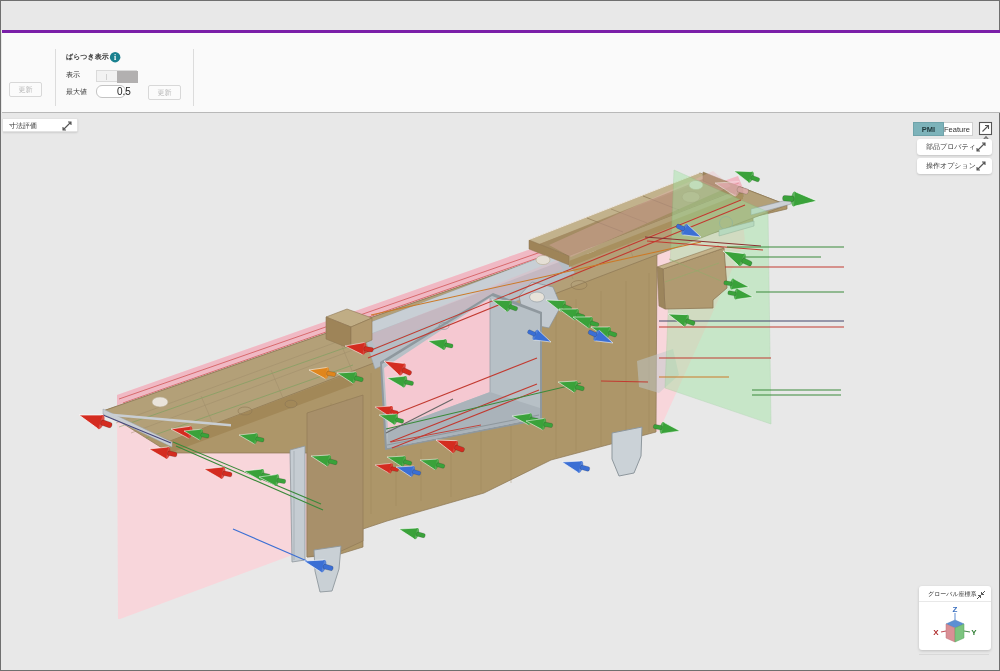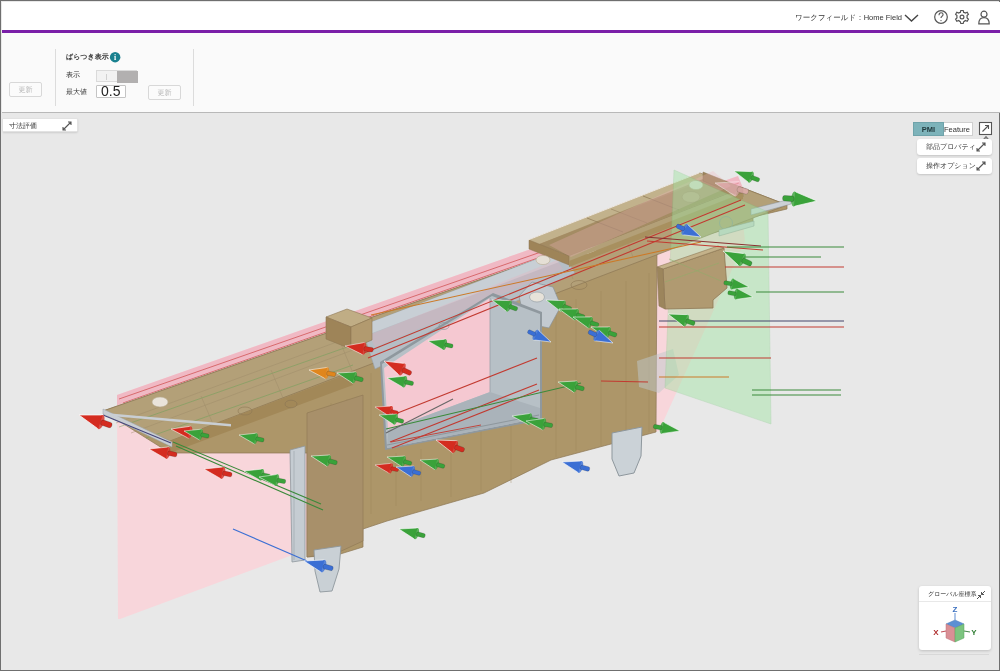--- a/index.html
+++ b/index.html
@@ -18,53 +18,36 @@
 #seg .feat { position:absolute; left:31px; top:0; width:29px; height:14px; background:#fff; color:#333; line-height:14px; border:1px solid #cfcfcf; border-left:none;}
 .rpanel { position:absolute; left:916px; width:75px; height:16px; background:#fff; border-radius:3px; box-shadow:0 1px 2px rgba(0,0,0,0.15); font-size:7px; color:#333; line-height:16px; padding-left:9px; z-index:30; white-space:nowrap;}
 #gwidget { position:absolute; left:918px; top:585px; width:72px; height:64px; background:#fff; border-radius:3px; box-shadow:0 1px 3px rgba(0,0,0,0.18); z-index:30; }
 #gwidget .hd { font-size:6px; color:#333; padding:4px 0 0 9px; white-space:nowrap; }
 #gwidget .dv { position:absolute; left:0; top:15px; width:72px; height:1px; background:#e8e8e8; }
 svg { position:absolute; }
 </style>
 </head>
 <body>
 <div id="page">
-  <div id="topbar">
-    <span class="wf">ワークフィールド：Home Field</span>
-    <svg width="200" height="28" style="right:0;top:0" viewBox="0 0 200 28">
-      <path d="M105 13 l6.5 6 l6.5 -6" stroke="#444" stroke-width="1.4" fill="none"></path>
-      <circle cx="141" cy="15" r="6.3" stroke="#555" stroke-width="1.2" fill="none"></circle>
-      <path d="M139 13.2 q0 -2.4 2.1 -2.4 q2 0 2 1.8 q0 1.2 -1.3 1.9 q-0.8 0.4 -0.8 1.5" stroke="#555" stroke-width="1.1" fill="none"></path>
-      <circle cx="141" cy="18.6" r="0.7" fill="#555"></circle>
-      <g transform="translate(162,15)">
-        <path d="M-1.2 -6.5 L1.2 -6.5 L1.7 -4.6 A4.9 4.9 0 0 1 3.4 -3.9 L5.2 -4.8 L6.4 -2.7 L5 -1.4 A4.9 4.9 0 0 1 5 0.9 L6.4 2.2 L5.2 4.3 L3.4 3.5 A4.9 4.9 0 0 1 1.7 4.7 L1.2 6.5 L-1.2 6.5 L-1.7 4.7 A4.9 4.9 0 0 1 -3.4 3.5 L-5.2 4.3 L-6.4 2.2 L-5 0.9 A4.9 4.9 0 0 1 -5 -1.4 L-6.4 -2.7 L-5.2 -4.8 L-3.4 -3.9 A4.9 4.9 0 0 1 -1.7 -4.6 Z" fill="none" stroke="#555" stroke-width="1.2"></path>
-        <circle r="1.9" fill="none" stroke="#555" stroke-width="1.2"></circle>
-      </g>
-      <g transform="translate(184,15)">
-        <circle cx="0" cy="-2.8" r="3" fill="none" stroke="#555" stroke-width="1.2"></circle>
-        <path d="M-5.2 6.8 q0 -6.2 5.2 -6.2 q5.2 0 5.2 6.2 z" fill="none" stroke="#555" stroke-width="1.2"></path>
-      </g>
-    </svg>
-  </div>
   <div id="purple"></div>
   <div id="toolbar">
     <div class="btn" style="left:7px; top:49px;">更新</div>
     <div class="vsep" style="left:53px;"></div>
     <div class="lbl" style="left:64px; top:19px; font-weight:bold;">ばらつき表示</div>
     <svg width="14" height="14" style="left:107px; top:18px;" viewBox="0 0 16 16">
       <circle cx="7" cy="7" r="6" fill="#19818f"></circle>
       <text x="7" y="10.5" font-size="9" fill="#fff" text-anchor="middle" font-weight="bold" font-family="Liberation Serif">i</text>
     </svg>
     <div class="lbl" style="left:64px; top:37px;">表示</div>
     <div style="position:absolute; left:94px; top:37px; width:41px; height:12px; background:#f2f2f2; border:1px solid #dadada;">
       <div style="position:absolute; left:20px; top:0; width:21px; height:12px; background:#b2b0b0;"></div>
       <div style="position:absolute; left:8.5px; top:3px; width:1.5px; height:6px; background:#d0d0d0;"></div>
     </div>
     <div class="lbl" style="left:64px; top:54px;">最大値</div>
-    <div style="position:absolute; left:94px; top:52px; width:30px; height:13px; background:#fff; border:1px solid #c4c4c4; border-radius:1px; font-size:14px; color:#222; line-height:11px; padding-left:4px;">0.5</div>
+    <div style="position:absolute; left:94px; top:52px; width:30px; height:13px; background:#fff; border:1px solid #c4c4c4; border-radius:6px; font-size:10px; color:#222; line-height:11px; padding-left:20px;">0.5</div>
     <div class="btn" style="left:146px; top:52px;">更新</div>
     <div class="vsep" style="left:191px;"></div>
     <svg width="12" height="8" style="position:absolute; right:8px; top:102px;" viewBox="0 0 12 8">
         <path d="M2 6.5 L6 2 L10 6.5" stroke="#777" stroke-width="1.5" fill="none"></path>
       </svg>
   </div>
 
   <svg id="scene" width="1000" height="671" style="left:0; top:0; z-index:5;" viewBox="0 0 1000 671">
     <defs>
       <clipPath id="vp">

